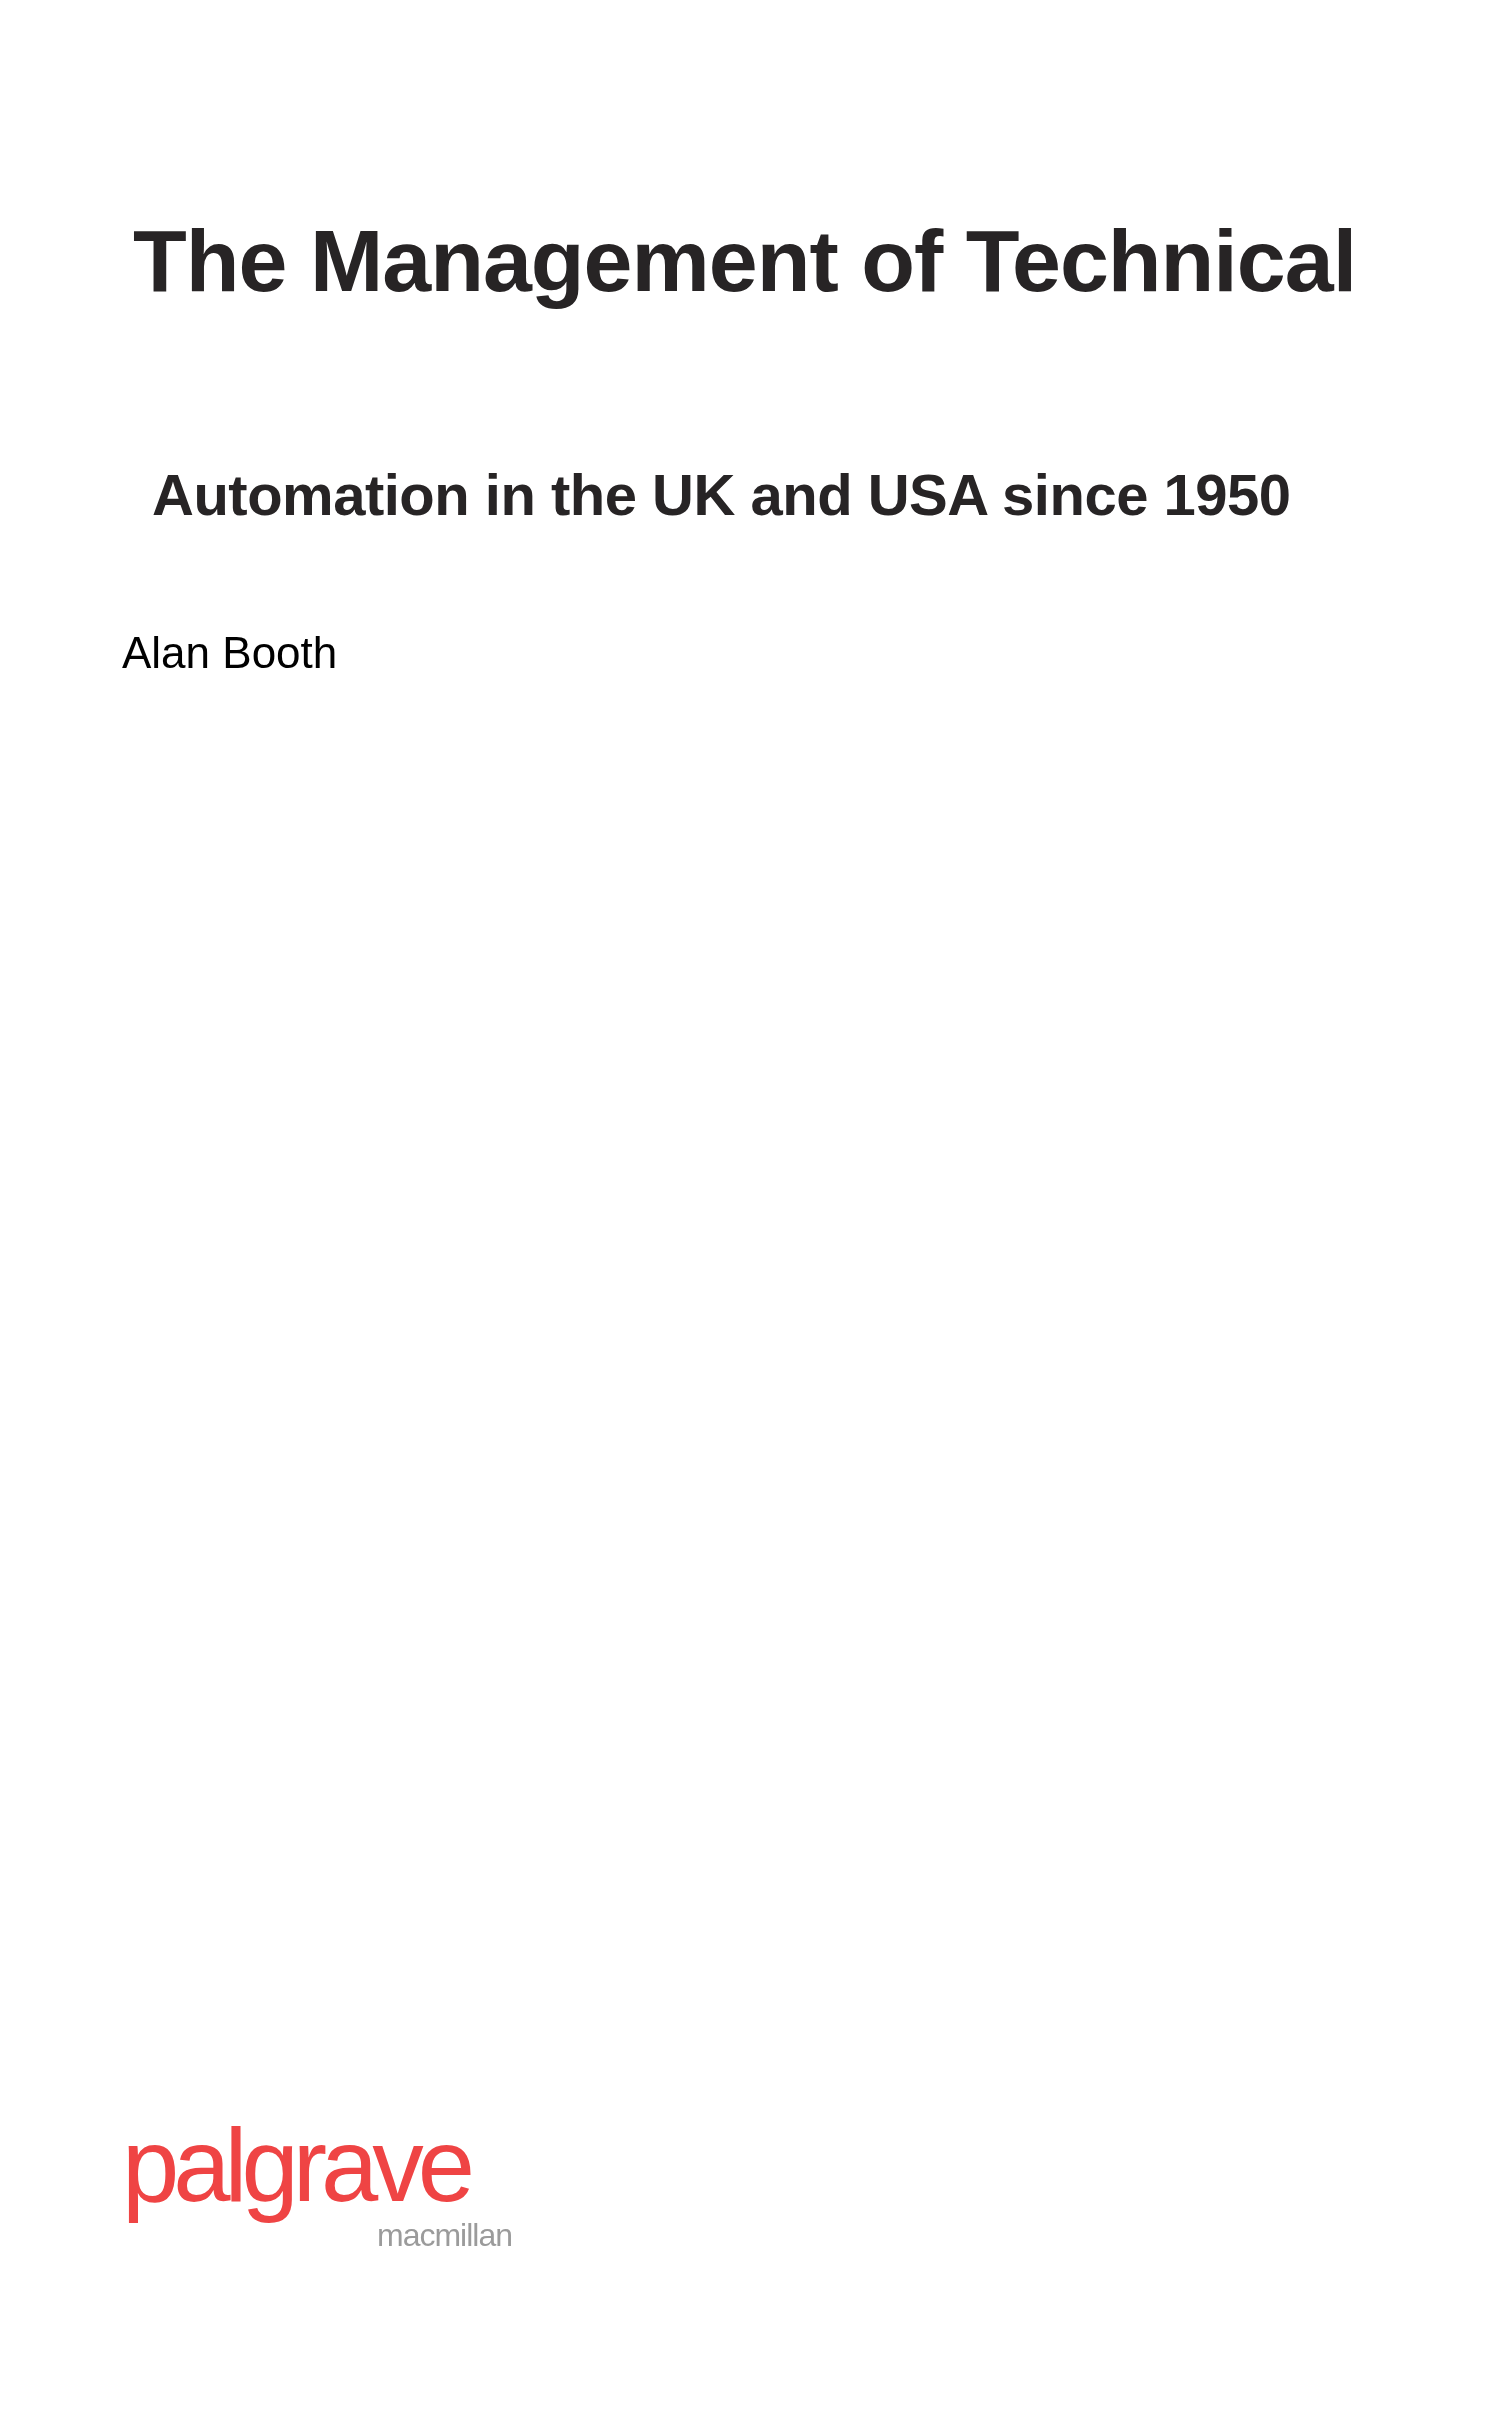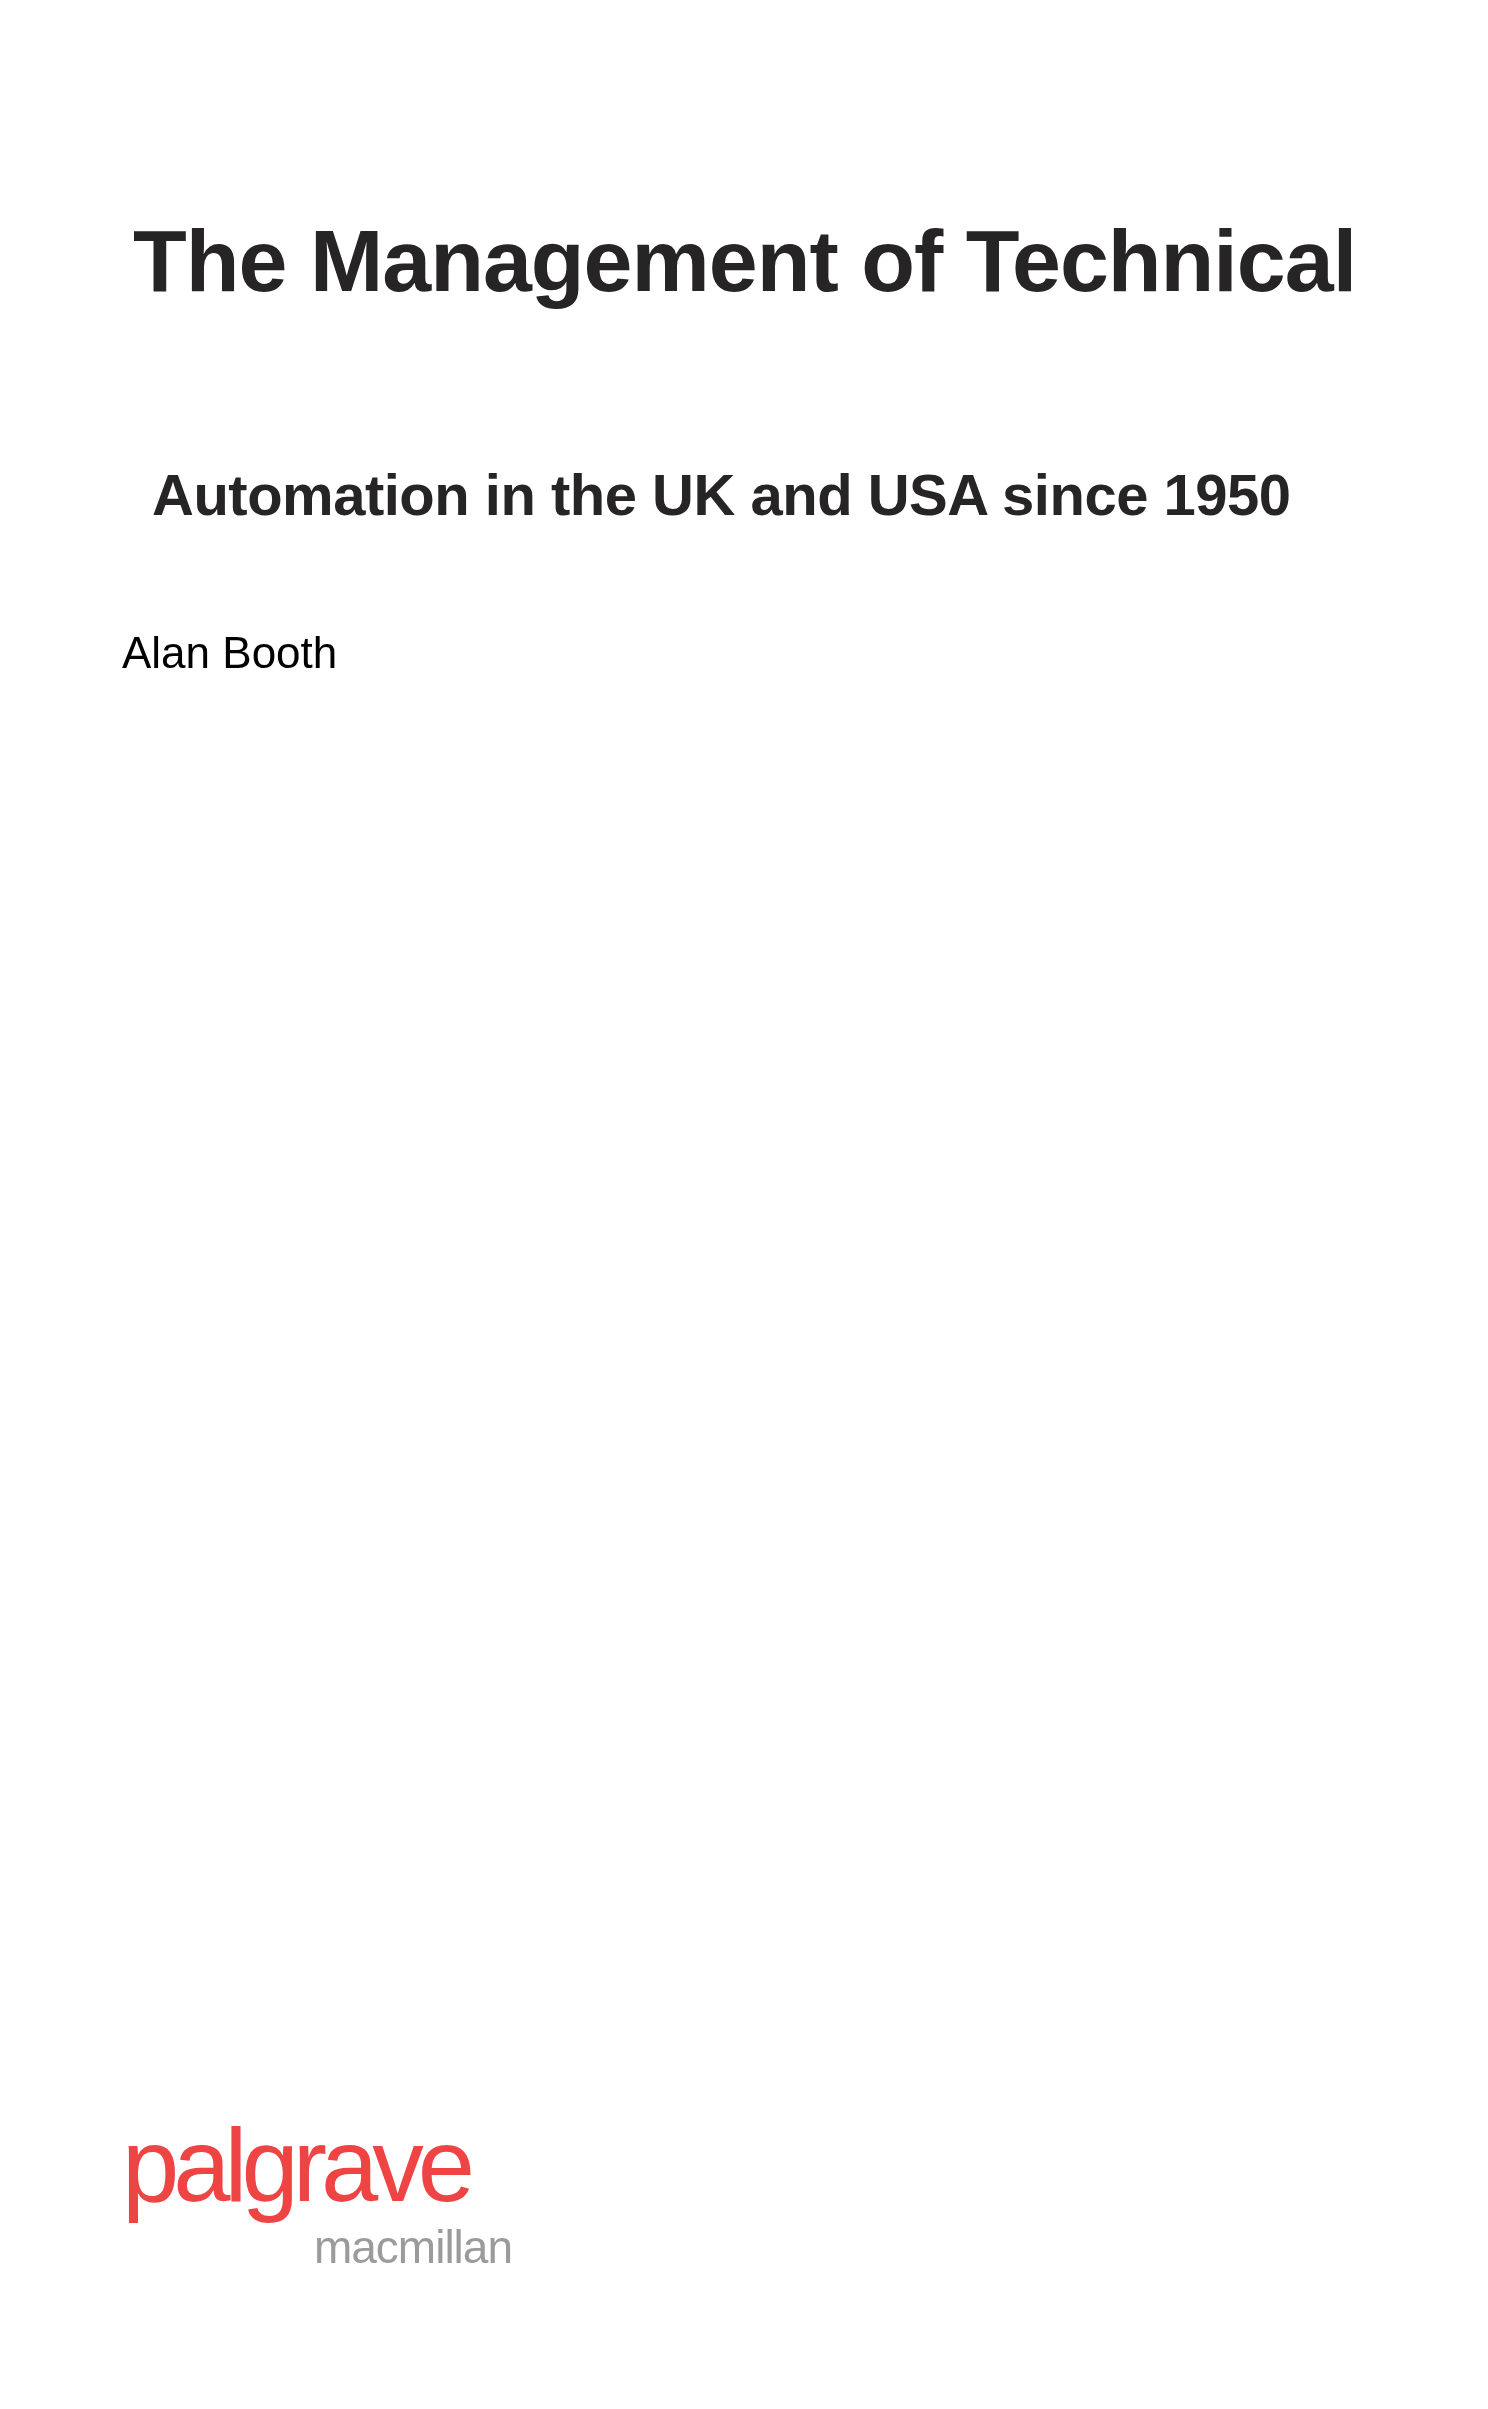--- a/index.html
+++ b/index.html
@@ -66,23 +66,22 @@
   .palgrave {
     display: block;
     font-size: 103px;
     line-height: 92px;
     letter-spacing: -6px;
     color: #ef4444;
     white-space: nowrap;
   }
   .macmillan {
     display: block;
-    margin-top: 12px;
     text-align: right;
-    font-size: 46px;
+    font-size: 32px;
     line-height: 46px;
     letter-spacing: -1px;
     color: #9b9b9b;
     white-space: nowrap;
   }
 </style>
 </head>
 <body>
 
 <div class="page">

